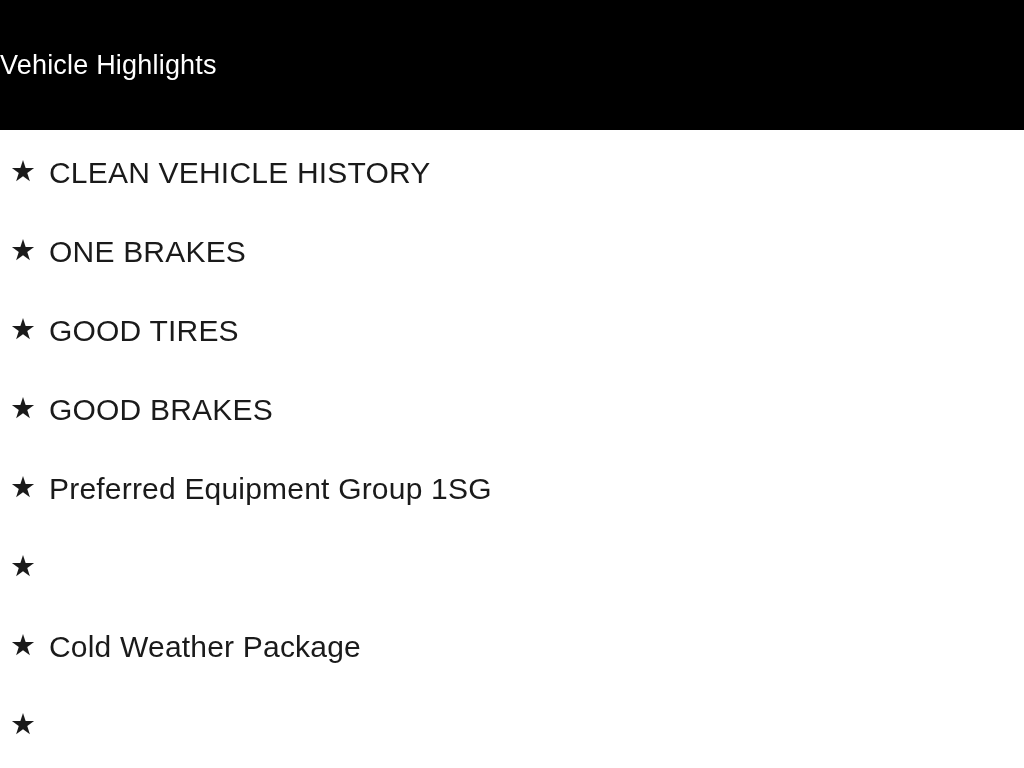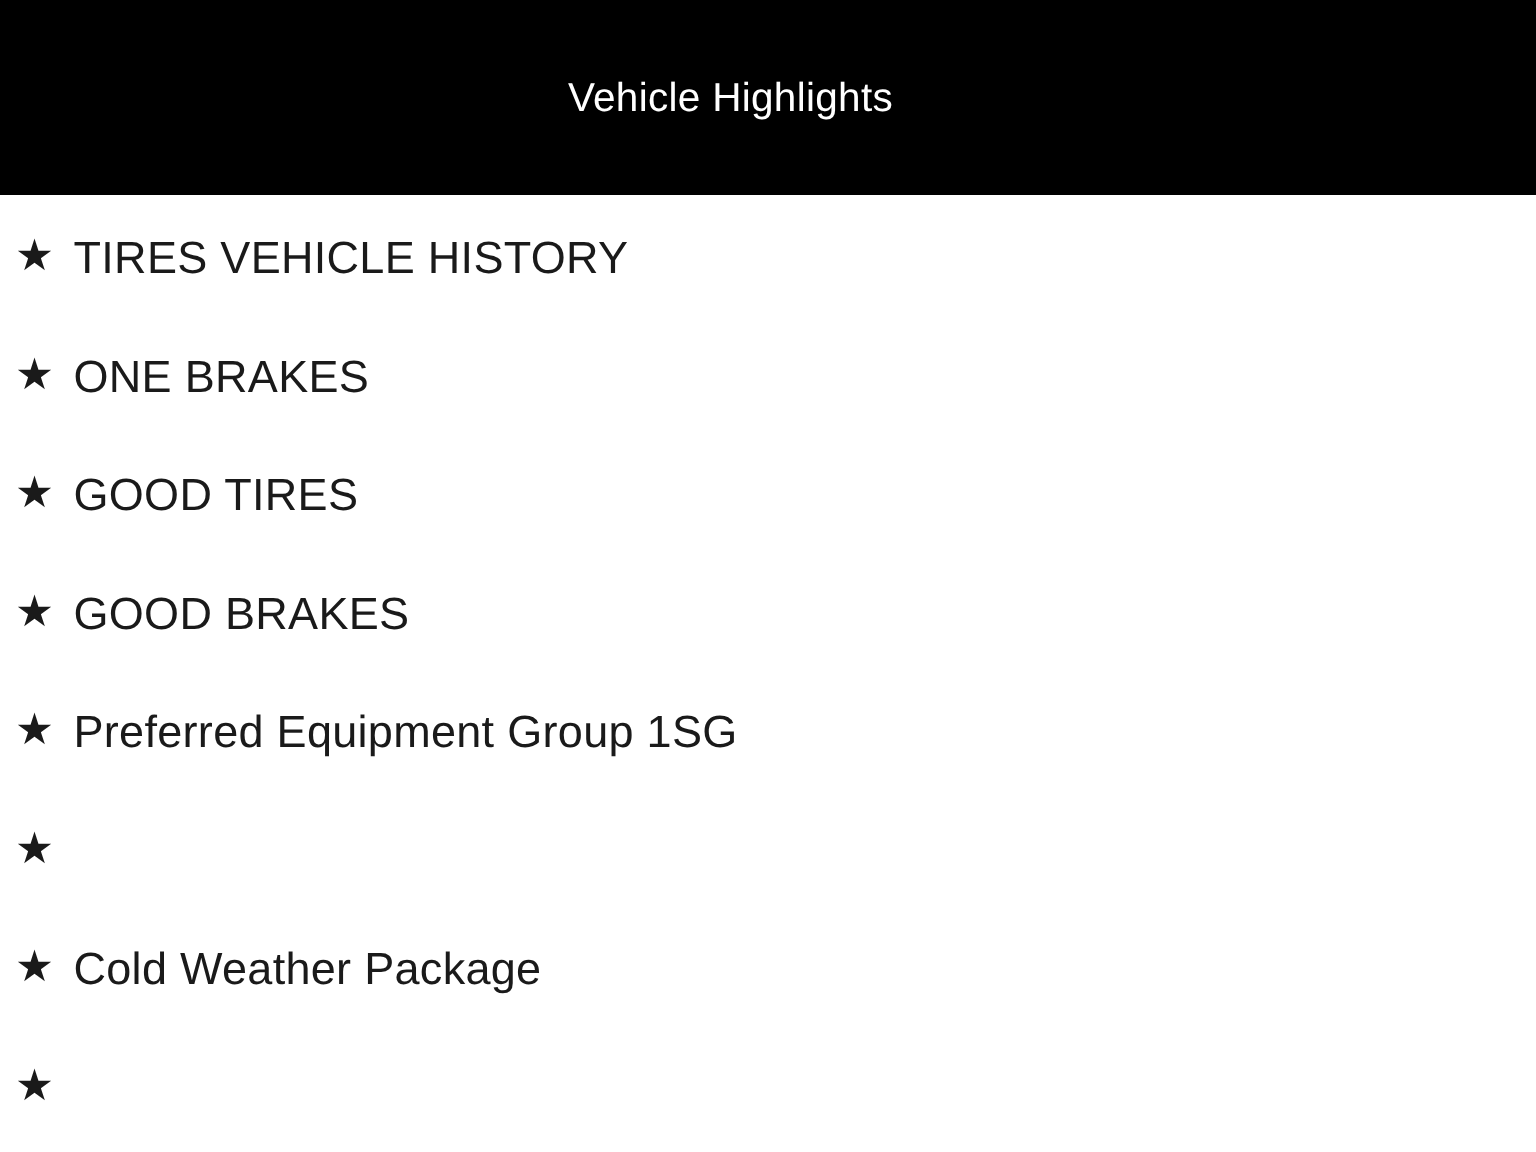--- a/index.html
+++ b/index.html
@@ -11,21 +11,21 @@
     font-family: "Liberation Sans", sans-serif;
     overflow: hidden;
   }
 
   .header {
     width: 100%;
     height: 130px;
     background: #000000;
     display: flex;
     align-items: center;
-    justify-content: center;
+    justify-content: flex-start;
     box-sizing: border-box;
     padding-right: 50px;
   }
 
   .header-title {
     color: #ffffff;
     font-size: 27px;
     letter-spacing: 0.2px;
     line-height: 1;
   }
@@ -60,21 +60,21 @@
 </head>
 <body>
 
 <div class="header">
   <span class="header-title">Vehicle Highlights</span>
 </div>
 
 <ul class="highlights-list">
   <li class="highlight-item">
     <span class="star">★</span>
-    <span class="item-label">TIRES VEHICLE HISTORY</span>
+    <span class="item-label">CLEAN VEHICLE HISTORY</span>
   </li>
 
   <li class="highlight-item">
     <span class="star">★</span>
     <span class="item-label">ONE BRAKES</span>
   </li>
 
   <li class="highlight-item">
     <span class="star">★</span>
     <span class="item-label">GOOD TIRES</span>

